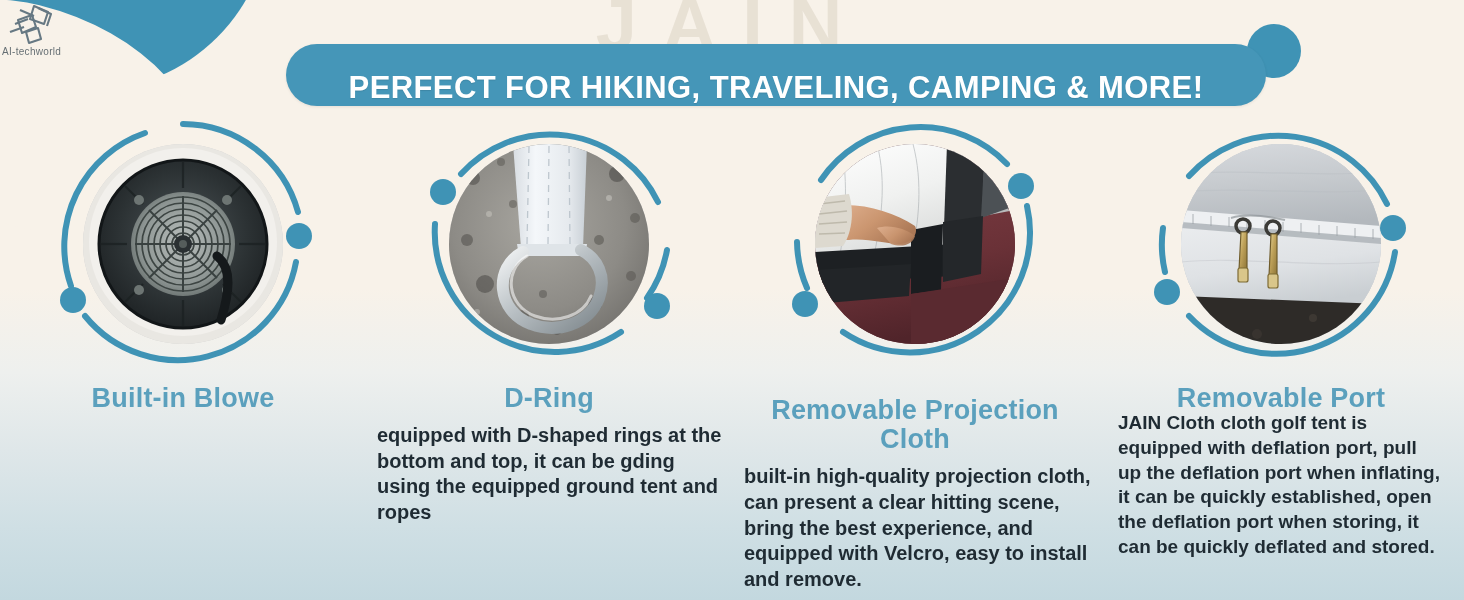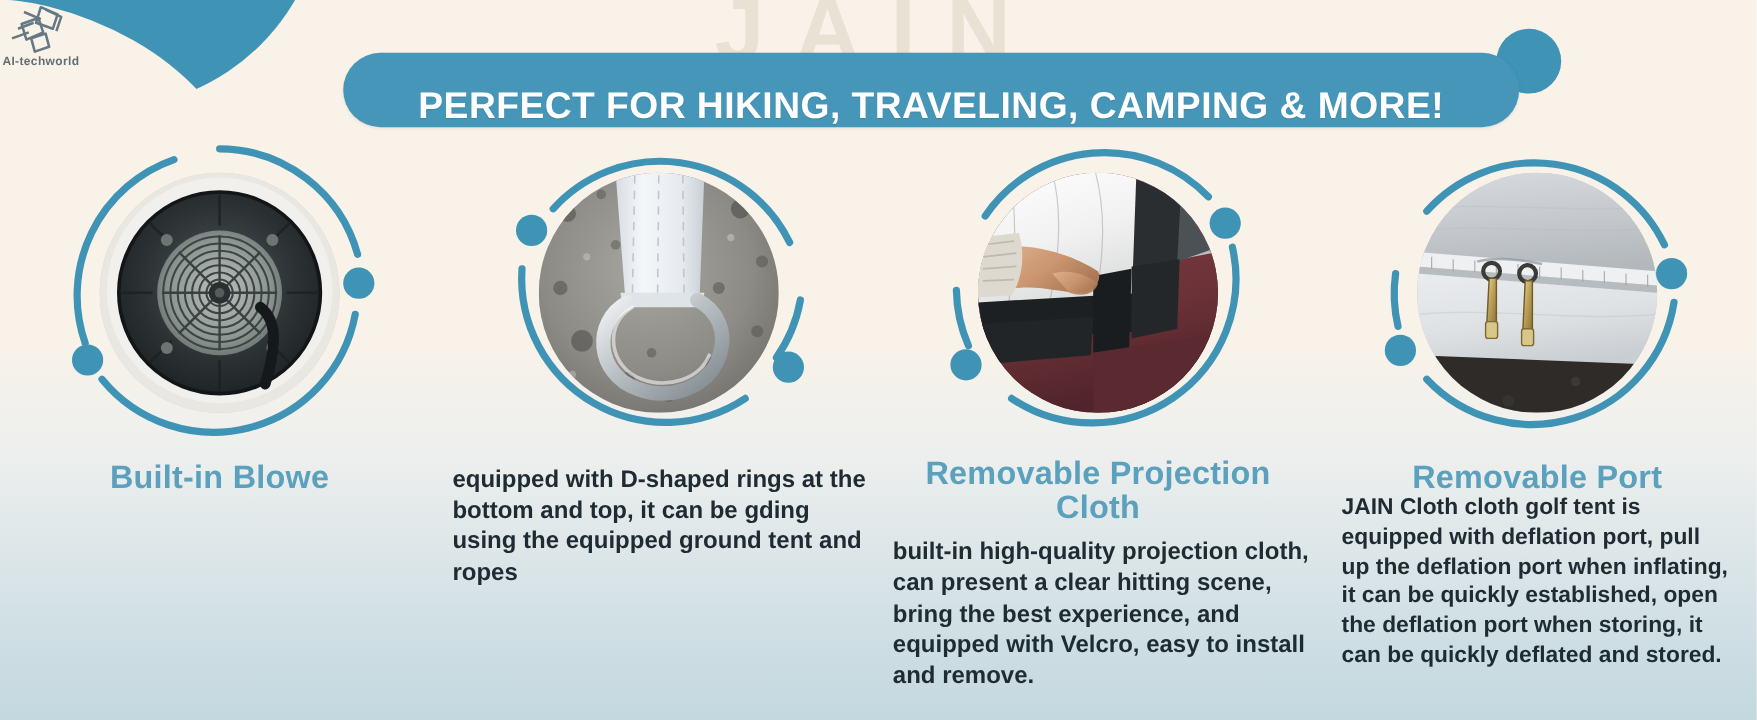--- a/index.html
+++ b/index.html
@@ -86,21 +86,21 @@
     top: 2px;
     width: 56px;
     height: 48px;
     opacity: 0.72;
   }
   .logo-text {
     position: absolute;
     left: 2px;
     top: 46px;
     font-size: 10px;
-    font-weight: bold;
+    font-weight: normal;
     letter-spacing: 0.3px;
     color: #3c4a52;
     opacity: 0.78;
     white-space: nowrap;
   }
 
   
   .banner {
     position: absolute;
     left: 286px;
@@ -202,21 +202,21 @@
   }
   .col-1 .feature-body { width: 305px; margin-left: 18px; }
   .col-2 .feature-body { width: 352px; margin-left: 8px; }
   .col-3 .feature-body { width: 348px; margin-left: 6px; }
   .col-4 .feature-body {
     width: 326px;
     margin-left: 0px;
     margin-top: -2px;
     font-size: 19px;
   }
-  .col-3 .feature-title { margin-top: 2px; }
+  .col-3 .feature-title { margin-top: 18px; }
   .col-4 .feature-body { line-height: 1.3; }
 </style>
 </head>
 <body>
 
 <div id="infographic">
 
   <div class="bg-layer">
     <div class="ghost-title">JAIN</div>
     <div class="blob-left"></div>
@@ -370,20 +370,21 @@
               <path d="M80 2 L78 100" fill="none" stroke-dasharray="7 6"></path>
               <path d="M100 2 L99 100" fill="none" stroke-dasharray="7 6"></path>
               <path d="M120 2 L121 100" fill="none" stroke-dasharray="7 6"></path>
             </g>
             <path d="M68 100 L138 100 L136 112 L70 112 Z" fill="#dfe4e8"></path>
             <path d="M74 108 C44 124 48 168 82 180 C108 190 140 180 150 154 C158 132 148 114 132 106" fill="none" stroke="url(#metalG)" stroke-width="12" stroke-linecap="round"></path>
             <path d="M78 112 C54 126 58 162 86 172 C108 180 134 172 142 152" fill="none" stroke="#ffffff" stroke-width="3" opacity="0.55" stroke-linecap="round"></path>
           </svg>
         </div>
       </div>
+      <div class="feature-title">D-Ring</div>
       <div class="feature-body">equipped with D-shaped rings at the bottom and top, it can be gding using the equipped ground tent and ropes</div>
     </div>
 
     <div class="column col-3">
       <div class="media-wrap">
         <svg class="ring-svg" viewBox="0 0 268 268">
           <path d="M40 70 A120 120 0 0 1 226 54" fill="none" stroke="#3f93b5" stroke-width="6" stroke-linecap="round"></path>
           <path d="M246 96 A120 120 0 0 1 62 222" fill="none" stroke="#3f93b5" stroke-width="6" stroke-linecap="round"></path>
           <path d="M26 178 A120 120 0 0 1 16 132" fill="none" stroke="#3f93b5" stroke-width="6" stroke-linecap="round"></path>
           <circle cx="240" cy="76" r="13" fill="#3f93b5"></circle>

